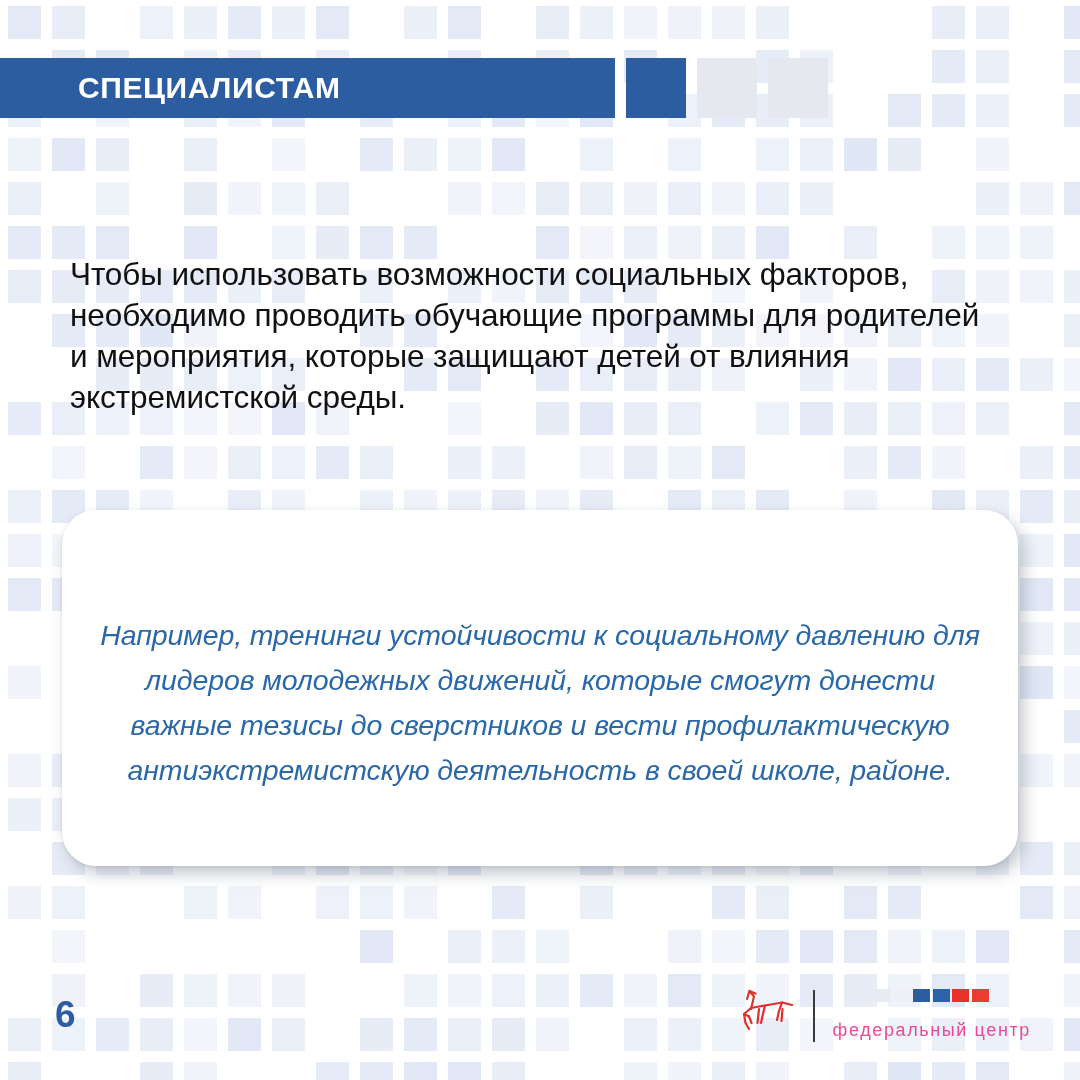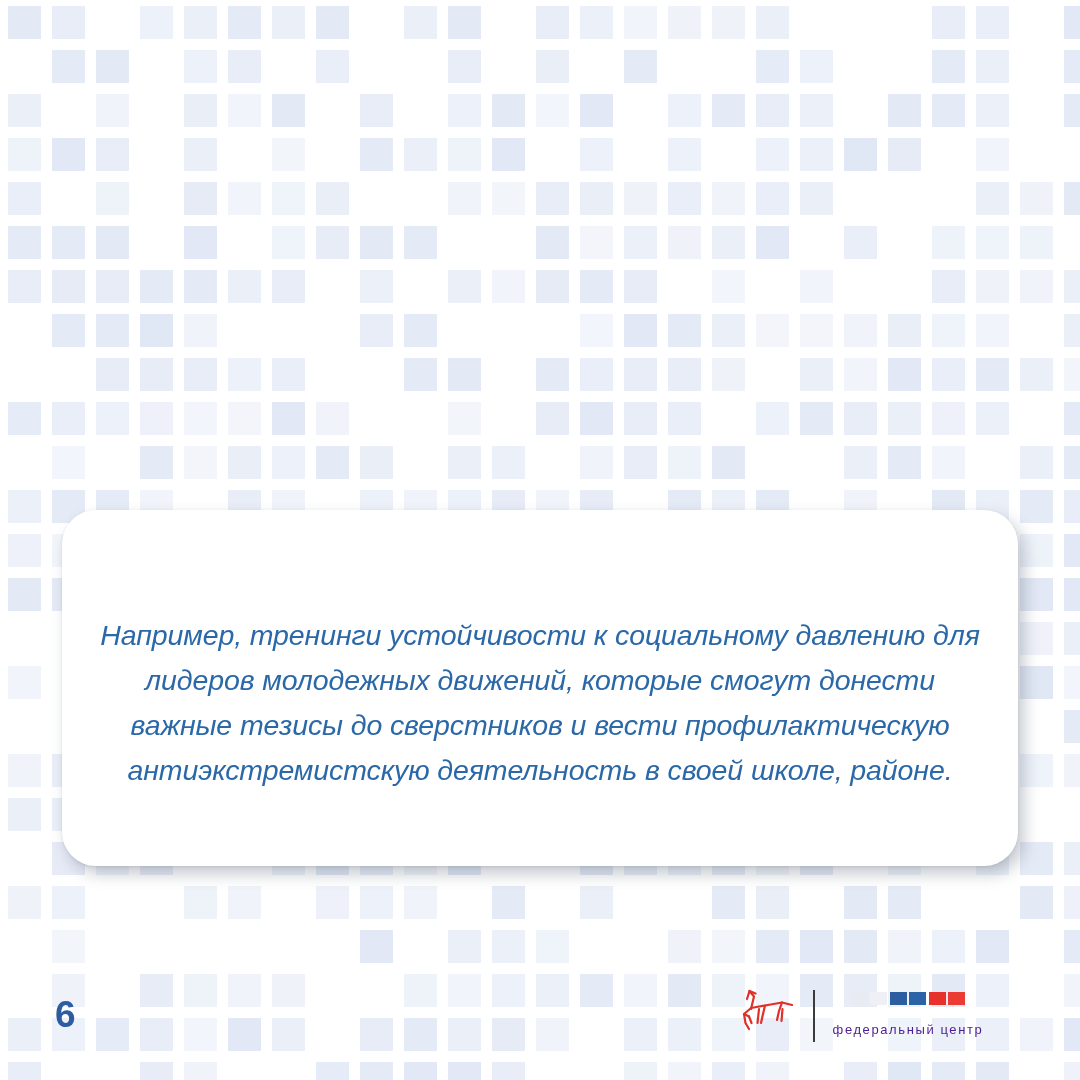--- a/index.html
+++ b/index.html
@@ -162,22 +162,22 @@
   }
   .logo-name {
     color: #e8312a;
     font-size: 25px;
     font-weight: bold;
     letter-spacing: 0.2px;
     line-height: 1.05;
     white-space: nowrap;
   }
   .logo-sub {
-    color: #4c1d95;
-    font-size: 13px;
+    color: #ec4899;
+    font-size: 18px;
     letter-spacing: 1.6px;
     line-height: 1.4;
     margin-top: 12px;
     white-space: nowrap;
   }
 </style>
 </head>
 <body>
 
 <div class="slide">
@@ -627,21 +627,30 @@
       <div class="bg-sq" style="left: 668px; top: 1062px; width: 33px; height: 33px; background: rgb(223, 230, 244); opacity: 0.43;"></div>
       <div class="bg-sq" style="left: 712px; top: 1062px; width: 33px; height: 33px; background: rgb(223, 230, 244); opacity: 0.67;"></div>
       <div class="bg-sq" style="left: 756px; top: 1062px; width: 33px; height: 33px; background: rgb(223, 230, 244); opacity: 0.46;"></div>
       <div class="bg-sq" style="left: 844px; top: 1062px; width: 33px; height: 33px; background: rgb(223, 230, 244); opacity: 0.72;"></div>
       <div class="bg-sq" style="left: 888px; top: 1062px; width: 33px; height: 33px; background: rgb(223, 230, 244); opacity: 0.93;"></div>
       <div class="bg-sq" style="left: 932px; top: 1062px; width: 33px; height: 33px; background: rgb(223, 230, 244); opacity: 0.82;"></div>
       <div class="bg-sq" style="left: 976px; top: 1062px; width: 33px; height: 33px; background: rgb(223, 230, 244); opacity: 0.87;"></div>
       <div class="bg-sq" style="left: 1064px; top: 1062px; width: 33px; height: 33px; background: rgb(223, 230, 244); opacity: 0.5;"></div>
     </div>
 
-
+  <div class="header">
+    <div class="header-bar">
+      <span class="header-title">СПЕЦИАЛИСТАМ</span>
+    </div>
+    <div class="header-block hb-blue"></div>
+    <div class="header-block hb-gray"></div>
+    <div class="header-block hb-gray"></div>
+  </div>
+
+  <div class="body-text">Чтобы использовать возможности социальных факторов, необходимо проводить обучающие программы для родителей и мероприятия, которые защищают детей от влияния экстремистской среды.</div>
 
   <div class="quote-card">
     <div class="quote-text">Например, тренинги устойчивости к социальному давлению для лидеров молодежных движений, которые смогут донести важные тезисы до сверстников и вести профилактическую антиэкстремистскую деятельность в своей школе, районе.</div>
   </div>
 
   <div class="page-number">6</div>
 
   <div class="logo-area">
     <svg class="logo-mark" viewBox="0 0 62 58">
       <g fill="none" stroke="#e0302a" stroke-width="2.2" stroke-linecap="round" stroke-linejoin="round">

